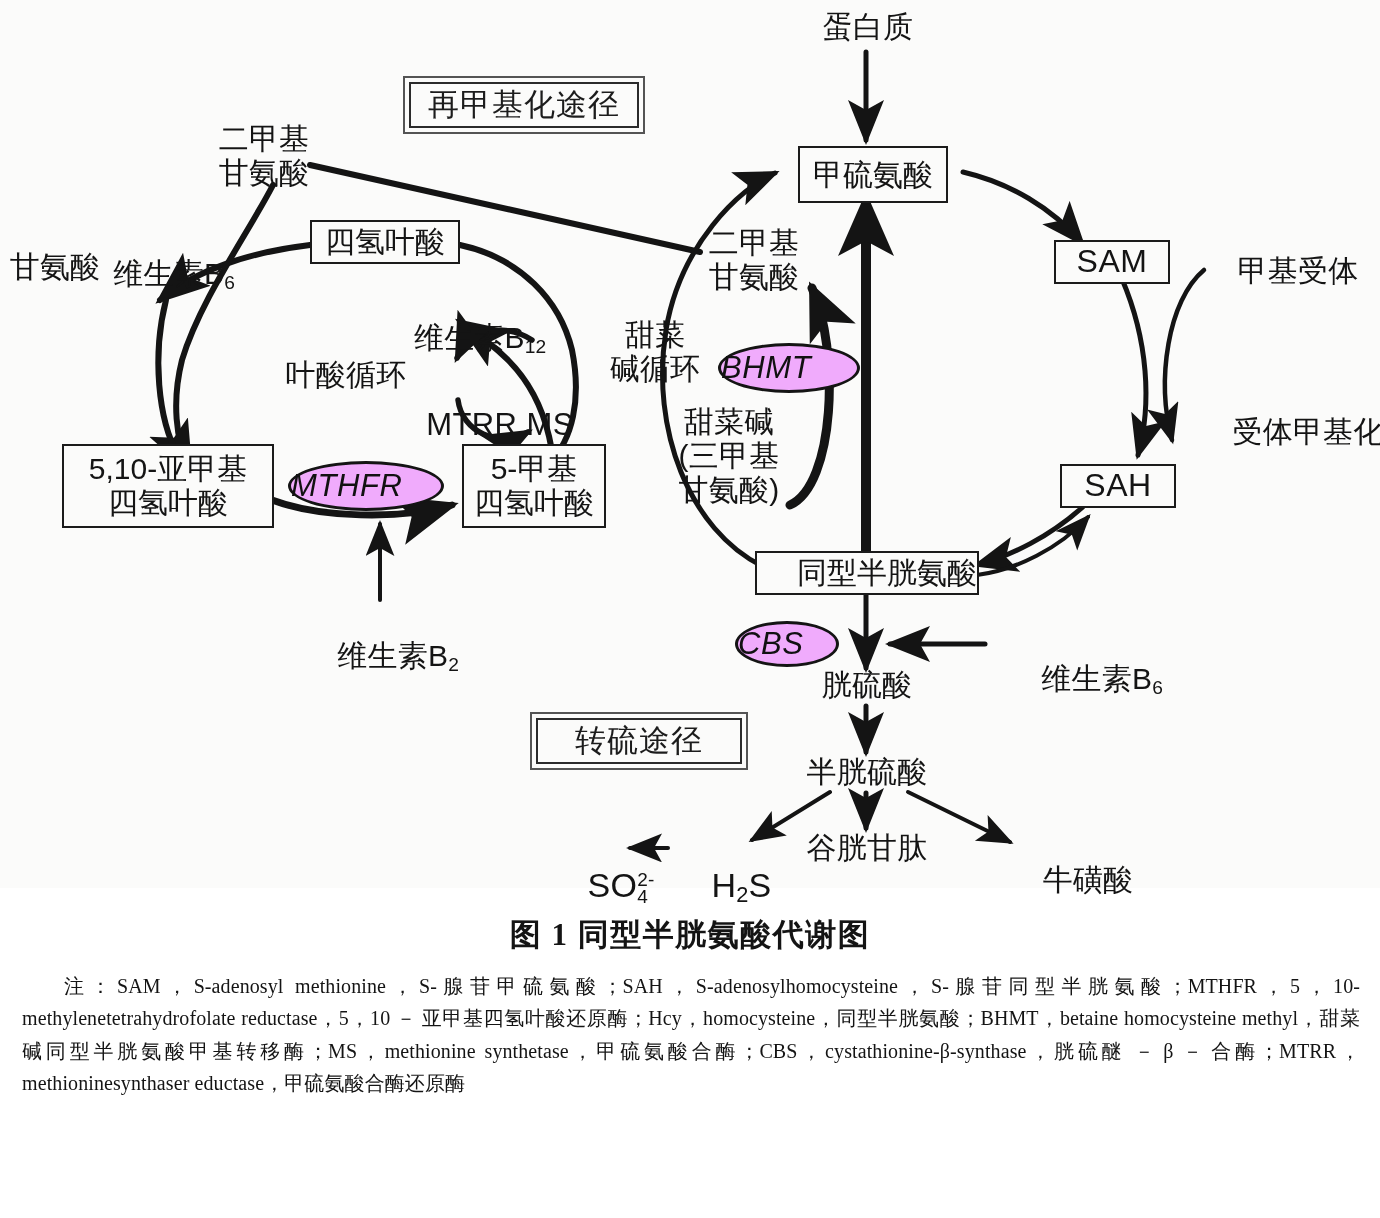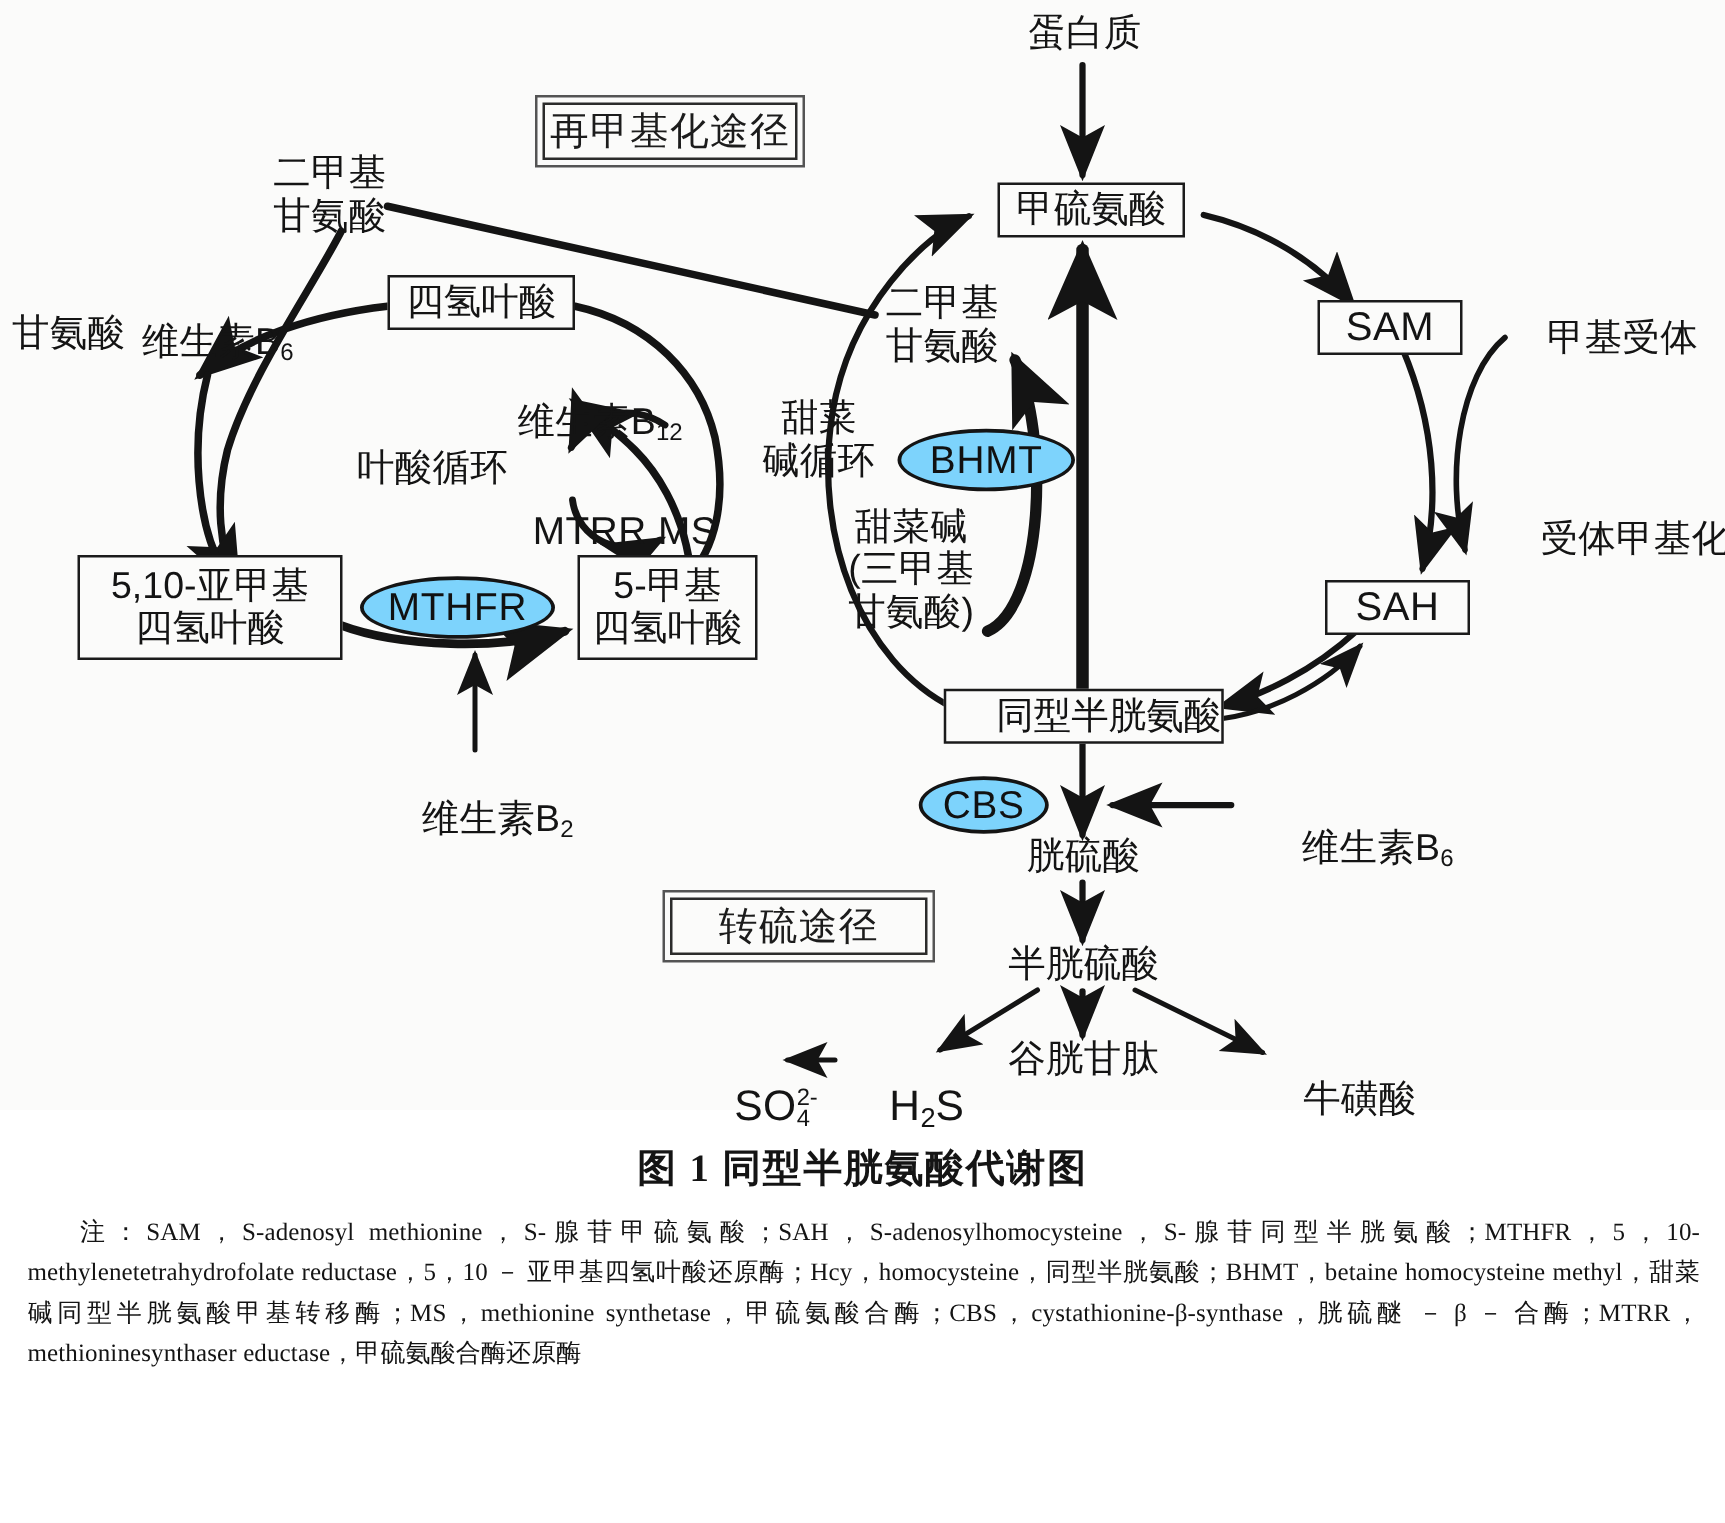--- a/index.html
+++ b/index.html
@@ -58,28 +58,28 @@
     box-sizing: border-box;
     white-space: pre;
   }
   .node.en { font-size: 32px; letter-spacing: 0.5px; }
 
   
   .enz {
     position: absolute;
     border: 3px solid #141414;
     border-radius: 50%;
-    background: #7dd3fc;
+    background: #f0abfc;
     display: flex;
     align-items: center;
-    justify-content: center;
     font-size: 31px;
     letter-spacing: 0.6px;
     color: #111;
     box-sizing: border-box;
+    font-style: italic;
   }
 
   
   .banner {
     position: absolute;
     border: 2px solid #545454;
     background: #fbfbfa;
     padding: 4px;
     box-sizing: border-box;
   }
@@ -187,29 +187,29 @@
       <path d="M866,793 L866,828" stroke-width="5" marker-end="url(#ah-thin)"></path>
 
       <path d="M830,792 L752,840" stroke-width="4" marker-end="url(#ah-thin)"></path>
 
       <path d="M908,792 L1010,842" stroke-width="4" marker-end="url(#ah-thin)"></path>
 
       <path d="M668,848 L630,848" stroke-width="4" marker-end="url(#ah-thin)"></path>
     </g>
   </svg>
 
-  <div class="banner" style="left:428px; top:76px; width:216px; height:58px;text-align:right;">
+  <div class="banner" style="left:403px; top:76px; width:242px; height:58px;text-align:right;">
     <div class="inner">再甲基化途径</div>
   </div>
 
   <div class="banner" style="left:530px; top:712px; width:218px; height:58px;">
     <div class="inner">转硫途径</div>
   </div>
 
-  <div class="node" style="left:798px; top:146px; width:150px; height:44px;">
+  <div class="node" style="left:798px; top:146px; width:150px; height:57px;">
     <span>甲硫氨酸</span>
   </div>
 
   <div class="node en" style="left:1054px; top:240px; width:116px; height:44px;">
     <span>SAM</span>
   </div>
 
   <div class="node en" style="left:1060px; top:464px; width:116px; height:44px;">
     <span>SAH</span>
   </div>

